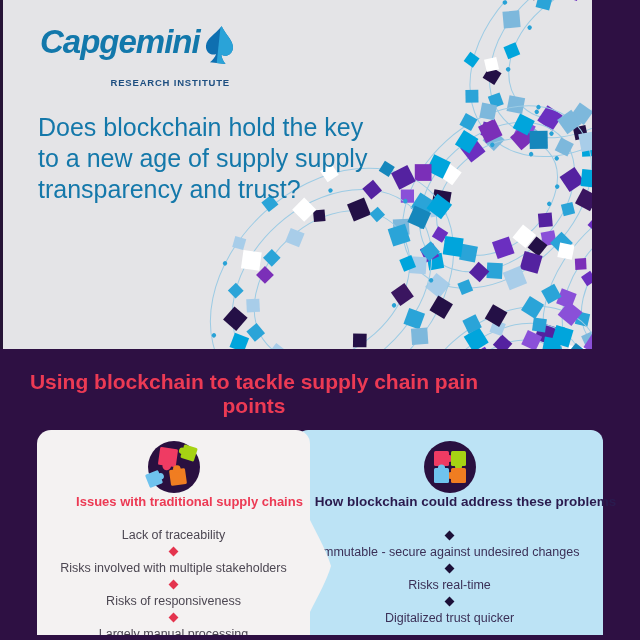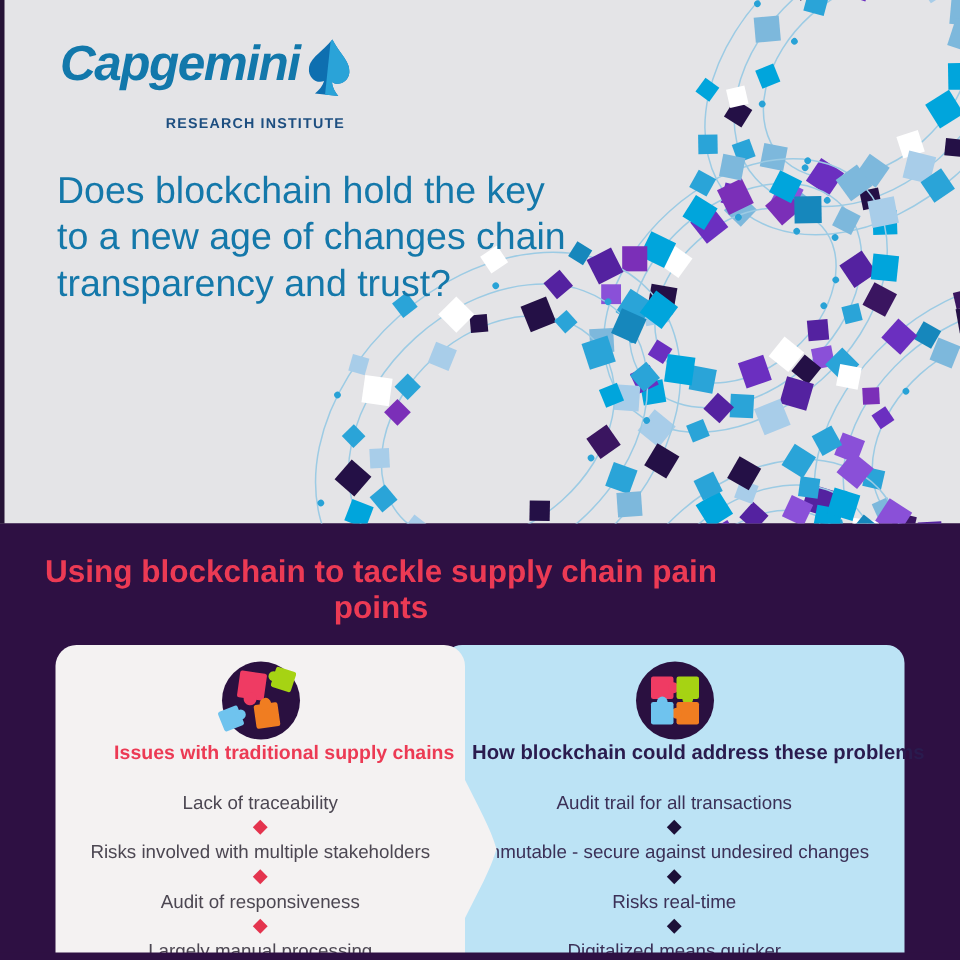--- a/index.html
+++ b/index.html
@@ -1,20 +1,20 @@
 <!DOCTYPE html>
 <html style="--gray-bg: #e4e4e7; --purple-bg: #2e1043; --brand-blue: #1278ab; --logo-navy: #1d4e80; --title-blue: #1478aa; --heading-red: #ec3a54; --card-white: #f4f2f2; --card-blue: #bce3f5; --left-text: #4c4752; --right-text: #3b3057; --right-title: #2a1b4e; --diamond-red: #e4344e; --diamond-navy: #1c1038; --icon-circle: #2a1040; --puzzle-pink: #ef3b63; --puzzle-green: #a6d313; --puzzle-orange: #f07d21; --puzzle-blue: #6fc3ee; --spade-dark: #0e6fb0; --spade-light: #2aa3d8;"><head>
 <meta charset="utf-8">
 <style>
   html,body{margin:0;padding:0;}
   body{width:640px;height:640px;overflow:hidden;font-family:"Liberation Sans",sans-serif;background:#fff;}
   .page{position:relative;width:640px;height:640px;background:var(--purple-bg,#2e1043);overflow:hidden;}
 
   
-  .top-section{position:absolute;left:0;top:0;width:640px;height:349px;background:var(--gray-bg,#e4e4e7);overflow:hidden;}
+  .top-section{position:absolute;left:0;top:0;width:592px;height:349px;background:var(--gray-bg,#e4e4e7);overflow:hidden;}
   .chain-svg{position:absolute;left:0;top:0;z-index:1;}
   .logo{position:absolute;left:40px;top:22px;z-index:3;width:196px;}
   .brand-row{display:flex;align-items:flex-start;}
   .brand{font-size:33px;line-height:40px;font-weight:bold;font-style:italic;letter-spacing:-1px;color:var(--brand-blue,#1278ab);}
   .spade{margin-left:3px;margin-top:2px;}
   .logo-sub{text-align:right;padding-right:6px;margin-top:11px;font-size:9.5px;font-weight:bold;letter-spacing:0.8px;color:var(--logo-navy,#1d4e80);}
   .main-title{position:absolute;left:38px;top:112px;z-index:2;margin:0;font-size:25px;line-height:31px;font-weight:normal;color:var(--title-blue,#1478aa);}
 
   
   .bottom-section{position:absolute;left:0;top:349px;width:640px;height:291px;background:var(--purple-bg,#2e1043);}
@@ -327,21 +327,21 @@
             <path id="spadepath" d="M16 1 C22 10 29 14 29 21 C29 27 23 30.5 18.5 28 C19.3 31.5 21 34 23.5 36.5 L8.5 36.5 C11 34 12.7 31.5 13.5 28 C9 30.5 3 27 3 21 C3 14 10 10 16 1 Z" fill="#0e6fb0"></path>
             <path d="M16 1 C22 10 29 14 29 21 C29 27 23 30.5 18.5 28 C19.3 31.5 21 34 23.5 36.5 L8.5 36.5 C11 34 12.7 31.5 13.5 28 C9 30.5 3 27 3 21 C3 14 10 10 16 1 Z" fill="#2aa3d8" clip-path="url(#spadeclip)"></path>
           </g>
         </svg>
       </div>
       <div class="logo-sub">RESEARCH INSTITUTE</div>
     </div>
 
     <h1 class="main-title">
       <span>Does blockchain hold the key</span><br>
-      <span>to a new age of changes chain</span><br>
+      <span>to a new age of supply supply</span><br>
       <span>transparency and trust?</span>
     </h1>
   </div>
 
   <div class="bottom-section">
     <h2 class="section-heading">Using blockchain to tackle supply chain pain points</h2>
 
     <div class="card card-blue">
       <div class="icon-wrap">
         <svg id="puzzle-right" width="64" height="64" viewBox="0 0 64 64">
@@ -359,27 +359,26 @@
               <circle cx="-7.5" cy="0" r="3.5999999999999996" fill="#f07d21"></circle>
             </g>
             <g transform="translate(23.5,40.5) rotate(0)">
               <rect x="-7.5" y="-7.5" width="15" height="15" rx="1.5" fill="#6fc3ee"></rect>
               <circle cx="0" cy="-7.5" r="3.5999999999999996" fill="#6fc3ee"></circle>
             </g>
           </svg>
       </div>
       <h3 class="card-title solutions">How blockchain could address these problems</h3>
       <div class="items" id="right-items">
-          <div class="item">Audit trail for all transactions</div>
           <div class="diamond navy"></div>
           <div class="item">Immutable - secure against undesired changes</div>
           <div class="diamond navy"></div>
           <div class="item">Risks real-time</div>
           <div class="diamond navy"></div>
-          <div class="item">Digitalized means quicker</div>
+          <div class="item">Digitalized trust quicker</div>
         </div>
     </div>
 
     <div class="card card-white">
       <svg class="pointer-svg" width="23" height="96" viewBox="0 0 23 96">
         <path d="M0 0 C10 20 18 34 22 48 C18 62 10 76 0 96 Z" fill="#f4f2f2"></path>
       </svg>
       <div class="icon-wrap">
         <svg id="puzzle-left" width="64" height="64" viewBox="0 0 64 64">
             <circle cx="32" cy="32" r="26" fill="#2a1040"></circle>
@@ -400,21 +399,21 @@
               <circle cx="7" cy="0" r="3.36" fill="#6fc3ee"></circle>
             </g>
           </svg>
       </div>
       <h3 class="card-title issues">Issues with traditional supply chains</h3>
       <div class="items" id="left-items">
           <div class="item">Lack of traceability</div>
           <div class="diamond red"></div>
           <div class="item">Risks involved with multiple stakeholders</div>
           <div class="diamond red"></div>
-          <div class="item">Audit of responsiveness</div>
+          <div class="item">Risks of responsiveness</div>
           <div class="diamond red"></div>
           <div class="item">Largely manual processing</div>
         </div>
     </div>
 
     <div class="bottom-strip"></div>
   </div>
 
   <div class="page-left-border"></div>
 </div>

